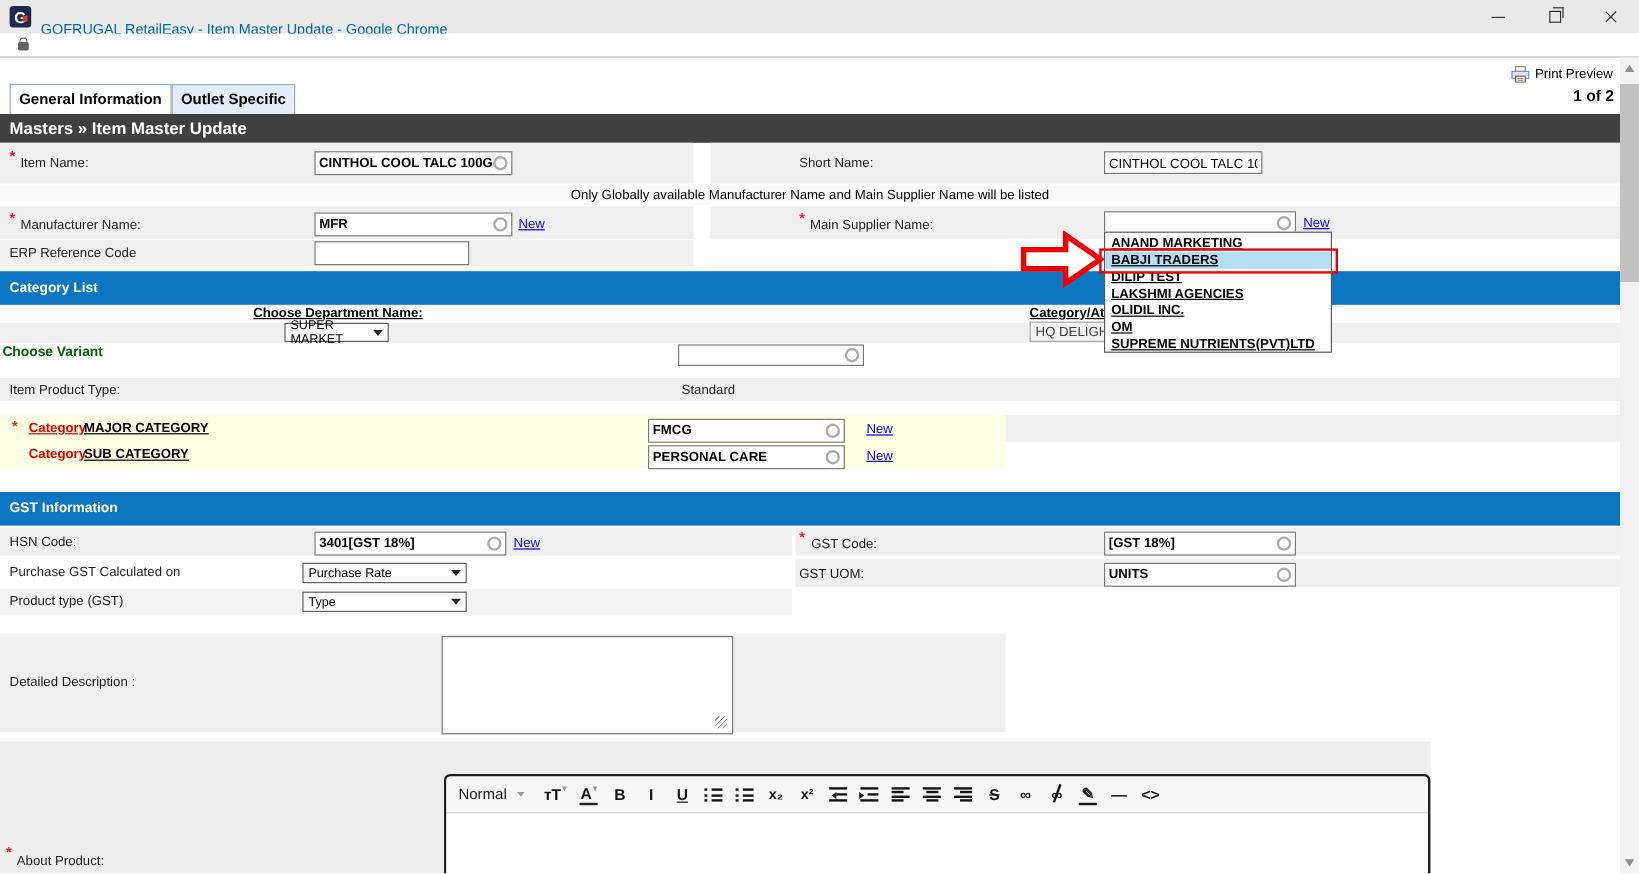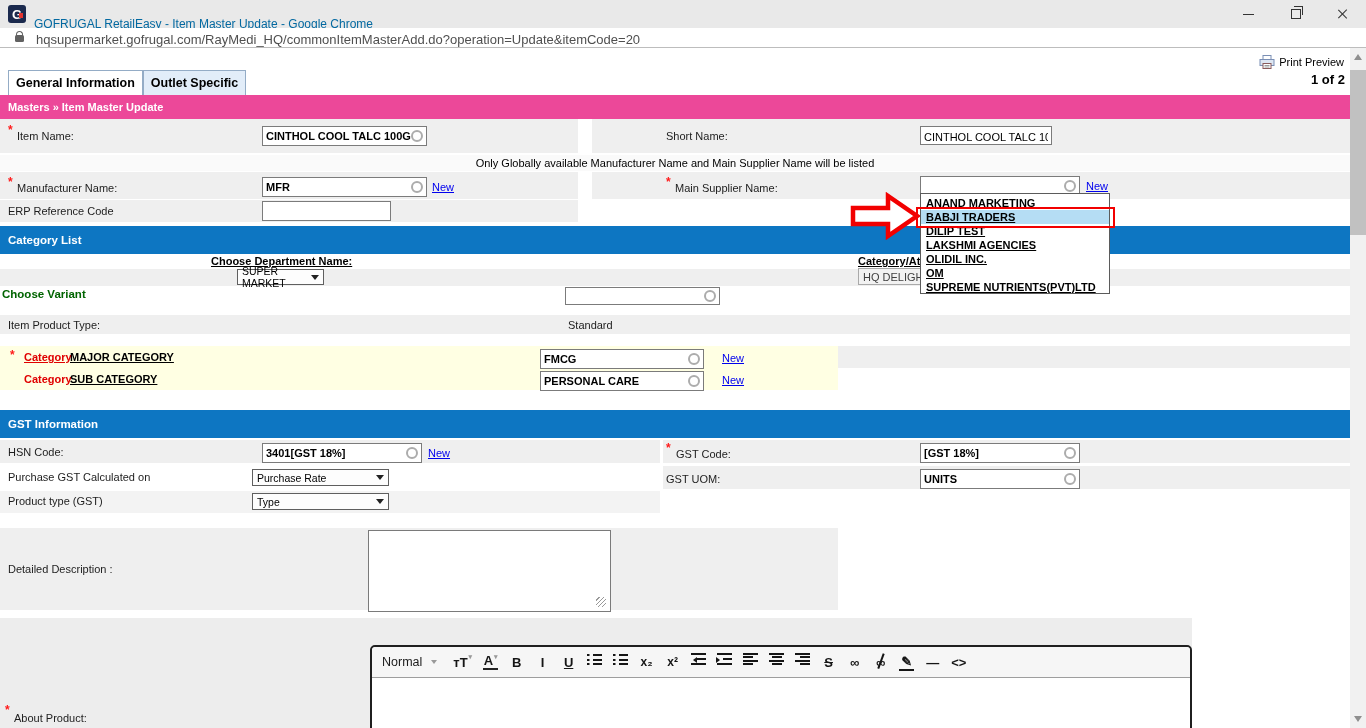--- a/index.html
+++ b/index.html
@@ -27,21 +27,21 @@
   .printprev{right:22px;top:54px;height:15px;display:flex;align-items:center;gap:4px;font-size:11px;color:#000;cursor:pointer;}
   .pageind{right:21px;top:72px;font-size:13px;font-weight:bold;color:#000;}
   
   .tabs{left:8px;top:70px;display:flex;}
   .tab{height:24px;padding:0 7px;display:flex;align-items:center;font-size:12.5px;font-weight:bold;color:#000;
        border:1px solid #94ACC6;border-bottom:none;cursor:pointer;}
   .tab.active{background:#FFFFFF;}
   .tab.inactive{background:#E2EDF9;}
   .bluebar{left:0;width:1350px;height:28px;background:#0D76C2;color:#fff;font-weight:bold;font-size:11.5px;
            display:flex;align-items:center;padding-left:8px;box-sizing:border-box;}
-  .mastersbar{top:95px;height:24px;background:#ec4899;font-size:11px;}
+  .mastersbar{top:95px;height:24px;background:#404040;font-size:14px;}
   
   .seg{position:absolute;background:#EFEFEF;}
   .lbl{position:absolute;font-size:11px;color:#1D1D1D;white-space:nowrap;}
   .req{position:absolute;color:#FF1A1A;font-size:12px;font-weight:bold;}
   .blbl{font-weight:bold;color:#000;text-decoration:underline;}
   .lookup{position:absolute;background:#fff;border:1px solid #7B7B7B;}
   .lookup input{position:absolute;left:0;top:0;width:100%;height:100%;border:none;outline:none;background:transparent;
                 font-family:"Liberation Sans",sans-serif;font-size:11px;padding:0 15px 0 3px;box-sizing:border-box;color:#000;}
   .lookup input.bold{font-weight:bold;}
   .mag{position:absolute;right:3px;top:50%;transform:translateY(-50%);width:8px;height:8px;border:2px solid #ACACAC;border-radius:50%;cursor:pointer;}
@@ -62,21 +62,21 @@
   .dd-item{height:14px;line-height:14px;font-size:11px;font-weight:bold;color:#000;padding-left:5px;white-space:nowrap;cursor:pointer;}
   .dd-item.highlighted{background:#B5DDF4;}
   .redbox{position:absolute;left:916px;top:207px;width:195px;height:17px;border:2px solid #F20000;z-index:52;pointer-events:none;}
   .arrow-annot{position:absolute;left:850px;top:192px;z-index:53;}
   
   .editor{position:absolute;left:370px;top:645px;width:822px;height:110px;border:2px solid #1F1F1F;border-radius:5px 5px 0 0;background:#fff;box-sizing:border-box;}
   .edtoolbar{height:30px;background:#F6F6F6;border-bottom:1px solid #9E9E9E;border-radius:4px 4px 0 0;display:flex;align-items:center;padding:0 10px;}
   .para-sel{display:flex;align-items:center;gap:9px;margin-right:16px;cursor:pointer;}
   .para-sel .txt{font-size:12.5px;color:#1C1C1C;}
   .caret-sm{width:0;height:0;border-left:3.5px solid transparent;border-right:3.5px solid transparent;border-top:4px solid #999;}
-  .tbicons{display:flex;align-items:flex-start;gap:11px;}
+  .tbicons{display:flex;align-items:center;gap:11px;}
   .tbi{position:relative;display:inline-flex;align-items:center;justify-content:center;min-width:15px;height:18px;
        font-weight:bold;font-size:13px;color:#151515;cursor:pointer;white-space:nowrap;}
   [data-icon="underline-icon"]{text-decoration:underline;}
   [data-icon="strikethrough-icon"]{text-decoration:line-through;}
   [data-icon="font-color-icon"]{border-bottom:2px solid #222;height:15px;line-height:1;}
   [data-icon="highlight-icon"]{border-bottom:2px solid #151515;height:16px;}
   [data-icon="font-size-icon"]::after,[data-icon="font-color-icon"]::after{content:"▾";font-size:7px;color:#999;margin-left:1px;align-self:flex-start;}
   [data-icon="subscript-icon"],[data-icon="superscript-icon"]{font-size:12px;}
   [data-icon="unlink-icon"]::after{content:"";position:absolute;left:48%;top:0;width:1.5px;height:16px;background:#151515;transform:rotate(20deg);}
   [data-icon="ordered-list-icon"],[data-icon="unordered-list-icon"]{width:15px;height:12px;background:
@@ -119,21 +119,20 @@
           <span class="ic-max"></span>
         </div>
       <div class="winbtn">
           <span class="ic-close"></span>
         </div>
     </div>
   </div>
 
   <div class="abs urlbar">
     <span class="lock"></span>
-    <span class="urltext">hqsupermarket.gofrugal.com/RayMedi_HQ/commonItemMasterAdd.do?operation=Update&amp;itemCode=20</span>
   </div>
 
   <div class="abs printprev">
     <svg width="16" height="14" viewBox="0 0 16 14">
       <rect x="4" y="0.5" width="8" height="4" fill="#fff" stroke="#7A8FB5" stroke-width="1"></rect>
       <rect x="1" y="4.5" width="14" height="6" fill="#DDE6F2" stroke="#7A8FB5" stroke-width="1"></rect>
       <rect x="4" y="8.5" width="8" height="5" fill="#fff" stroke="#8A5B5B" stroke-width="1"></rect>
       <line x1="5.5" y1="10.5" x2="10.5" y2="10.5" stroke="#9A9A9A" stroke-width="1"></line>
       <line x1="5.5" y1="12" x2="10.5" y2="12" stroke="#9A9A9A" stroke-width="1"></line>
     </svg>

